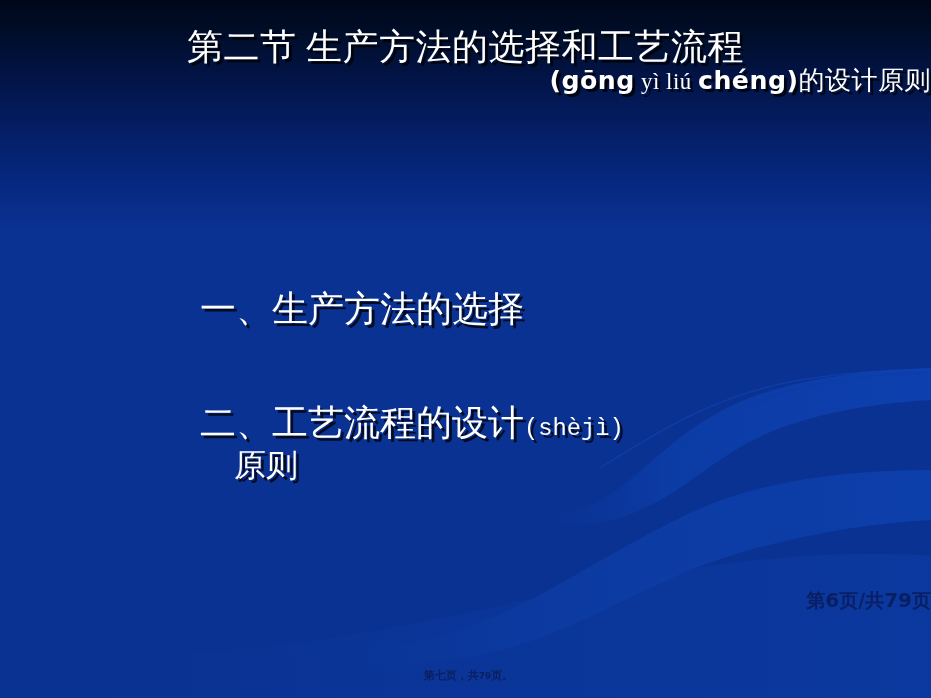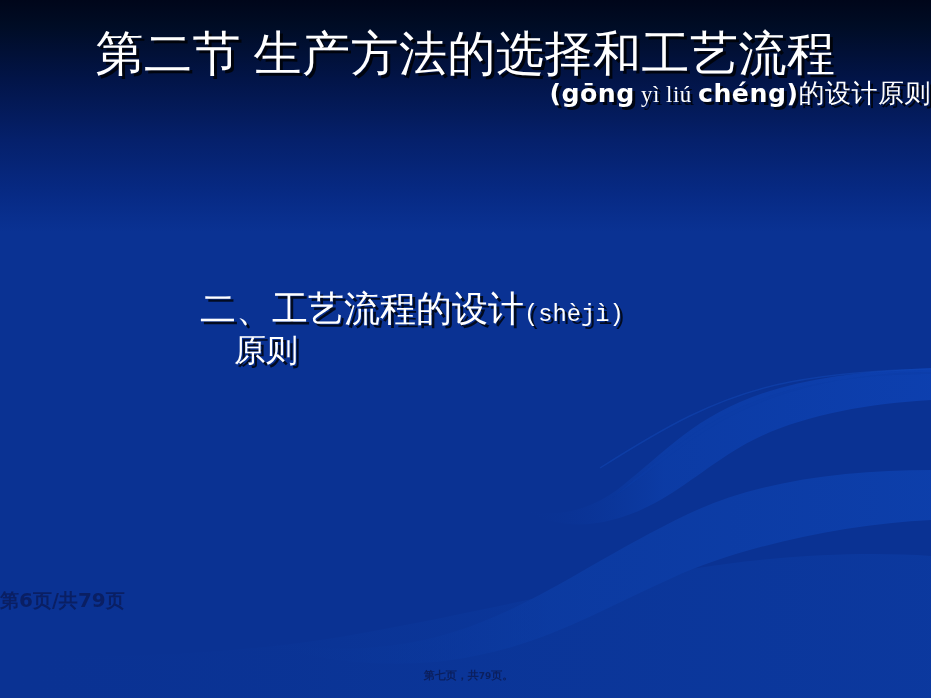--- a/index.html
+++ b/index.html
@@ -46,21 +46,21 @@
     color: #ffffff;
     line-height: 1.08;
     text-shadow: 3px 3px 0 rgba(0,0,0,0.78);
   }
   .title-line {
     font-size: 43px;
     letter-spacing: 0.5px;
     white-space: nowrap;
   }
   .title-line.line1 {
-    font-size: 48px;
+    font-size: 36px;
   }
   .title-line.line2 {
     font-size: 26px;
     text-align: right;
   }
   .pinyin-bold {
     font-family: "DejaVu Sans", "Liberation Sans", sans-serif;
     font-weight: bold;
     font-size: 0.97em;
   }
@@ -95,21 +95,21 @@
     font-family: Liberation Mono, monospace;
     font-size: 0.66em;
   }
 
   
   .page-counter {
     position: absolute;
     top: 588px;
     left: 0;
     width: 931px;
-    text-align: left;
+    text-align: right;
     font-family: "DejaVu Sans", "Liberation Sans", sans-serif;
     font-size: 19px;
     font-weight: bold;
     color: #0a1f63;
     letter-spacing: 0px;
   }
   .page-counter .num {
     font-size: 20px;
   }
   .slide-footnote {
@@ -181,20 +181,21 @@
 
   <div class="title-block">
     <div class="title-line line1">第二节  生产方法的选择和工艺流程</div>
     <div class="title-line line2">
       <span class="pinyin-bold">(</span><span class="pinyin-bold">gōng</span><span class="pinyin-serif"> yì </span><span class="pinyin-serif">liú </span><span class="pinyin-bold">chéng</span><span class="pinyin-bold">)</span><span>的设计原则</span>
     </div>
   </div>
 
   <div class="body-block">
 
+    <div class="bullet bullet-1">一、生产方法的选择</div>
 
     <div class="bullet bullet-2">
       <span>二、工艺流程的设计</span><span class="inline-pinyin">(shèjì)</span>
     </div>
 
     <div class="bullet-cont">原则</div>
   </div>
 
   <div class="page-counter">
     <span>第</span><span class="num">6</span><span>页/共</span><span class="num">79</span><span>页</span>

